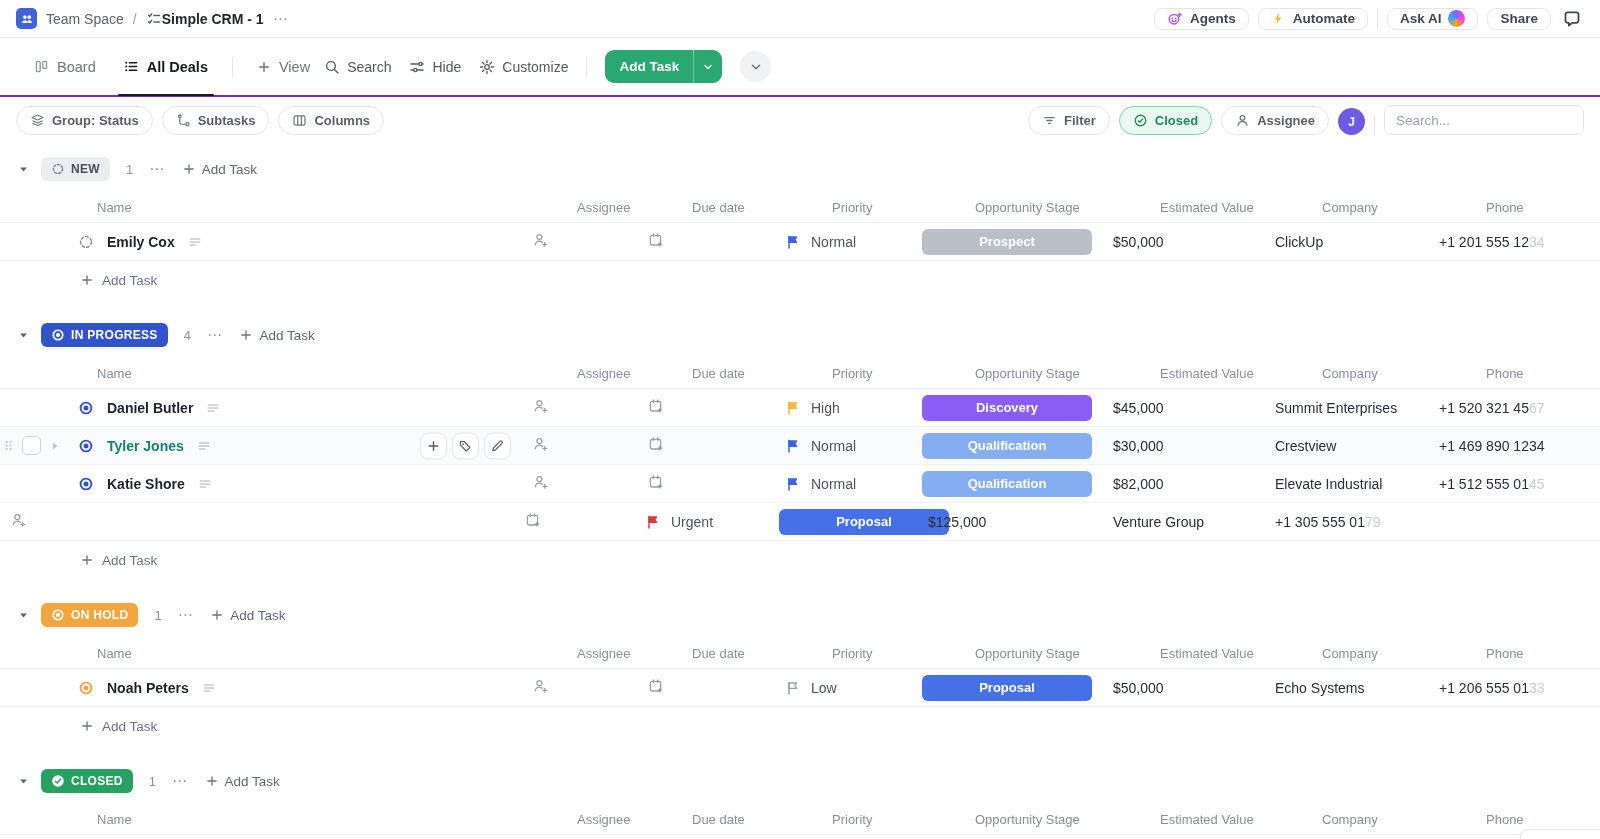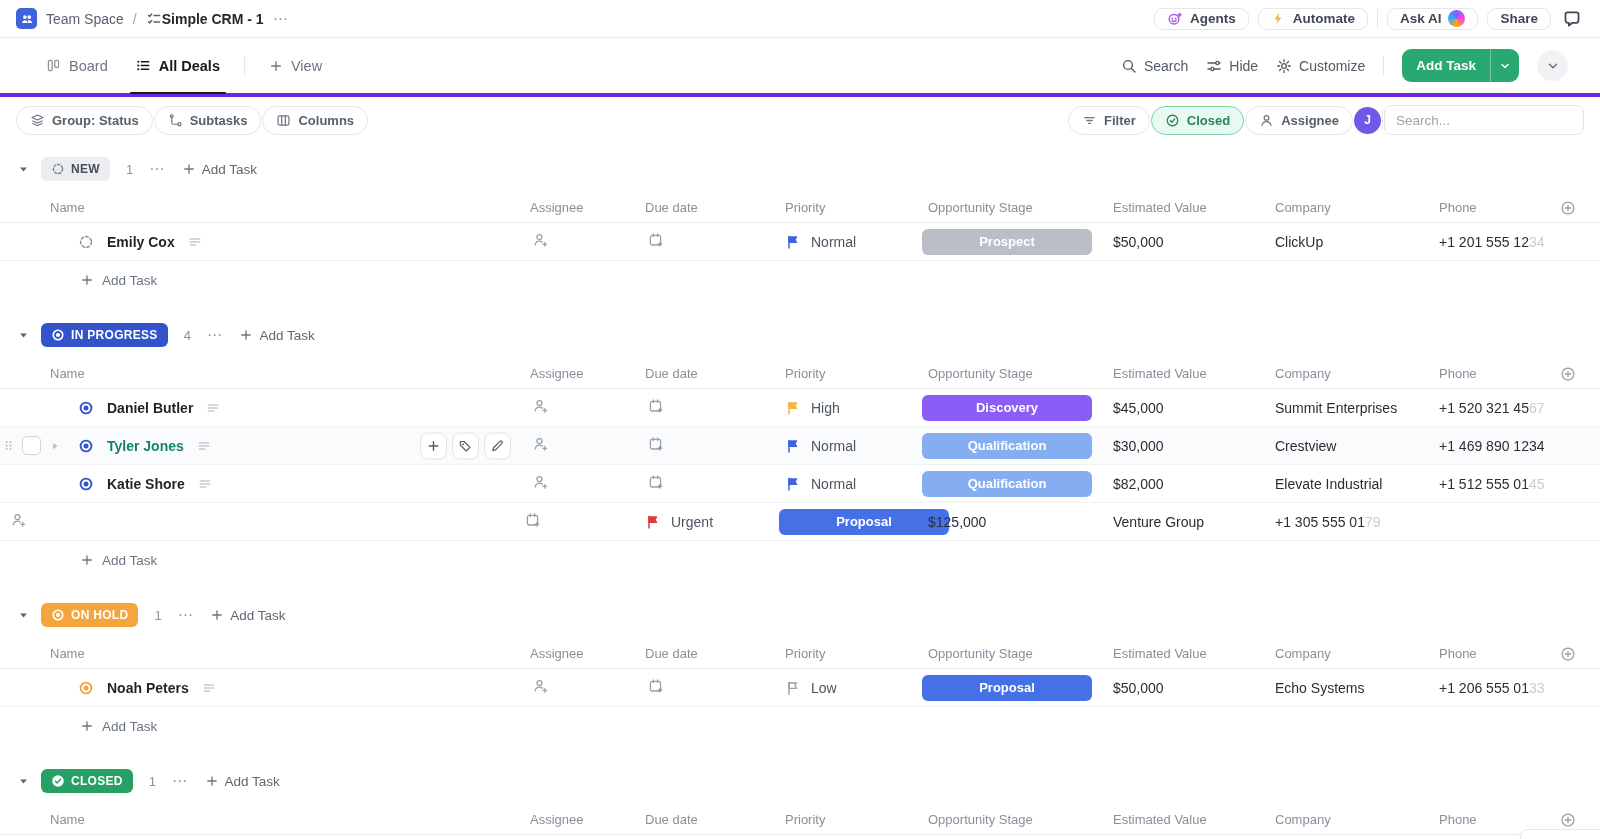--- a/index.html
+++ b/index.html
@@ -21,41 +21,41 @@
   .top-actions { display:flex; align-items:center; gap:9px; }
   .pillbtn { height:22px; display:flex; align-items:center; gap:7px; padding:0 12px;
     border:1px solid #e4e6e9; border-radius:9px; background:#fff; font-size:13.5px;
     font-weight:600; color:#3f4754; cursor:pointer; }
   .vdiv { width:1px; height:20px; background:#e4e6e9; }
   .ai-flower { width:17px; height:17px; border-radius:50%;
     background:conic-gradient(#7b68ee,#e24bd1,#f5a623,#4ba3f5,#7b68ee); filter:saturate(1.2); }
   .bubble-btn { border:none; background:none; cursor:pointer; padding:2px; }
 
   
-  .viewbar { height:59px; display:flex; align-items:center; padding:0 32px;
-    border-bottom:4px solid #6d28d9; justify-content:space-between; }
+  .viewbar { height:59px; display:flex; align-items:center; padding:0 20px;
+    border-bottom:2px solid #6d28d9; justify-content:flex-start; }
   .vtabs { display:flex; align-items:center; height:100%; }
   .vtab { height:100%; display:flex; align-items:center; gap:8px; padding:0 14px;
     font-size:14.5px; color:#6d7682; cursor:pointer; position:relative; }
   .vtab.active { color:#17191c; font-weight:700; }
   .vtab.active::after { content:""; position:absolute; left:8px; right:8px; bottom:-1px;
     height:2.5px; background:#17191c; border-radius:2px; }
   .vright { display:flex; align-items:center; gap:18px; }
   .vlink { display:flex; align-items:center; gap:7px; font-size:14px; color:#525b66; cursor:pointer; }
   .addtask { display:flex; height:33px; border-radius:9px; overflow:hidden; cursor:pointer; }
   .addtask .main { background:#2aa871; color:#fff; font-weight:700; font-size:13.5px;
     display:flex; align-items:center; padding:0 14px; }
   .addtask .chev { background:#2aa871; border-left:1px solid rgba(255,255,255,.35);
     display:flex; align-items:center; padding:0 8px; }
   .circlebtn { width:31px; height:31px; border-radius:50%; background:#f1f2f4; border:none;
     display:flex; align-items:center; justify-content:center; cursor:pointer; }
 
   
   .toolbar { height:46px; display:flex; align-items:center; padding:0 16px; justify-content:space-between; }
-  .tleft,.tright { display:flex; align-items:center; gap:1px; }
+  .tleft,.tright { display:flex; align-items:flex-end; gap:9px; }
   .tpill { height:29px; display:flex; align-items:center; gap:7px; padding:0 13px;
     border:1px solid #e4e6e9; border-radius:15px; background:#fff;
     font-size:13px; font-weight:600; color:#57606a; cursor:pointer; }
   .tpill.green { background:#e9f8f0; border-color:#7fd3a8; color:#28865a; }
   .avatar { width:27px; height:27px; border-radius:50%; background:#6f5ae8; color:#fff;
     font-size:12px; font-weight:700; display:flex; align-items:center; justify-content:center; cursor:pointer; }
   .tsearch { width:200px; height:30px; border:1px solid #e4e6e9; border-radius:7px;
     padding:0 11px; font-size:13.5px; color:#3f4754; outline:none; }
   .tsearch::placeholder { color:#9aa3ad; }
 
@@ -65,21 +65,21 @@
   .ghead { height:28px; display:flex; align-items:center; padding-left:18px; gap:16px; }
   .gcaret { cursor:pointer; margin-right:-4px; }
   .gpill { height:24px; display:flex; align-items:center; gap:6px; padding:0 10px;
     border-radius:6px; font-size:12px; font-weight:700; letter-spacing:.3px; cursor:pointer; }
   .gcount { font-size:13px; color:#8c939e; }
   .gdots { color:#8c939e; font-size:15px; letter-spacing:1.5px; cursor:pointer; }
   .gadd { display:flex; align-items:center; gap:6px; font-size:13.5px; color:#5f6773; cursor:pointer; }
 
   .grid { display:grid; grid-template-columns:522px 123px 140px 143px 185px 162px 164px 115px 1fr; align-items:center; }
   .thead { height:30px; margin-top:10px; border-bottom:1px solid #ececef; }
-  .thead .hc { font-size:13px; color:#87909c; cursor:pointer; }
+  .thead .hc { font-size:13px; color:#87909c; cursor:pointer;margin-left:47px; }
   .hc1 { padding-left:50px; }
   .hc2 { padding-left:8px; }
   .hc9 { display:flex; justify-content:flex-start; padding-left:6px; }
 
   .trow { height:38px; border-bottom:1px solid #f1f2f4; position:relative; }
   .trow.hover { background:#fafbfc; }
   .c1 { display:flex; align-items:center; gap:13px; padding-left:78px; }
   .rname { font-size:14px; font-weight:600; color:#1f2228; cursor:pointer; white-space:nowrap; }
   .c2 { padding-left:11px; } .c3 { padding-left:3px; }
   .c4 { display:flex; align-items:center; gap:10px; font-size:14px; color:#4c545e; cursor:pointer; }

